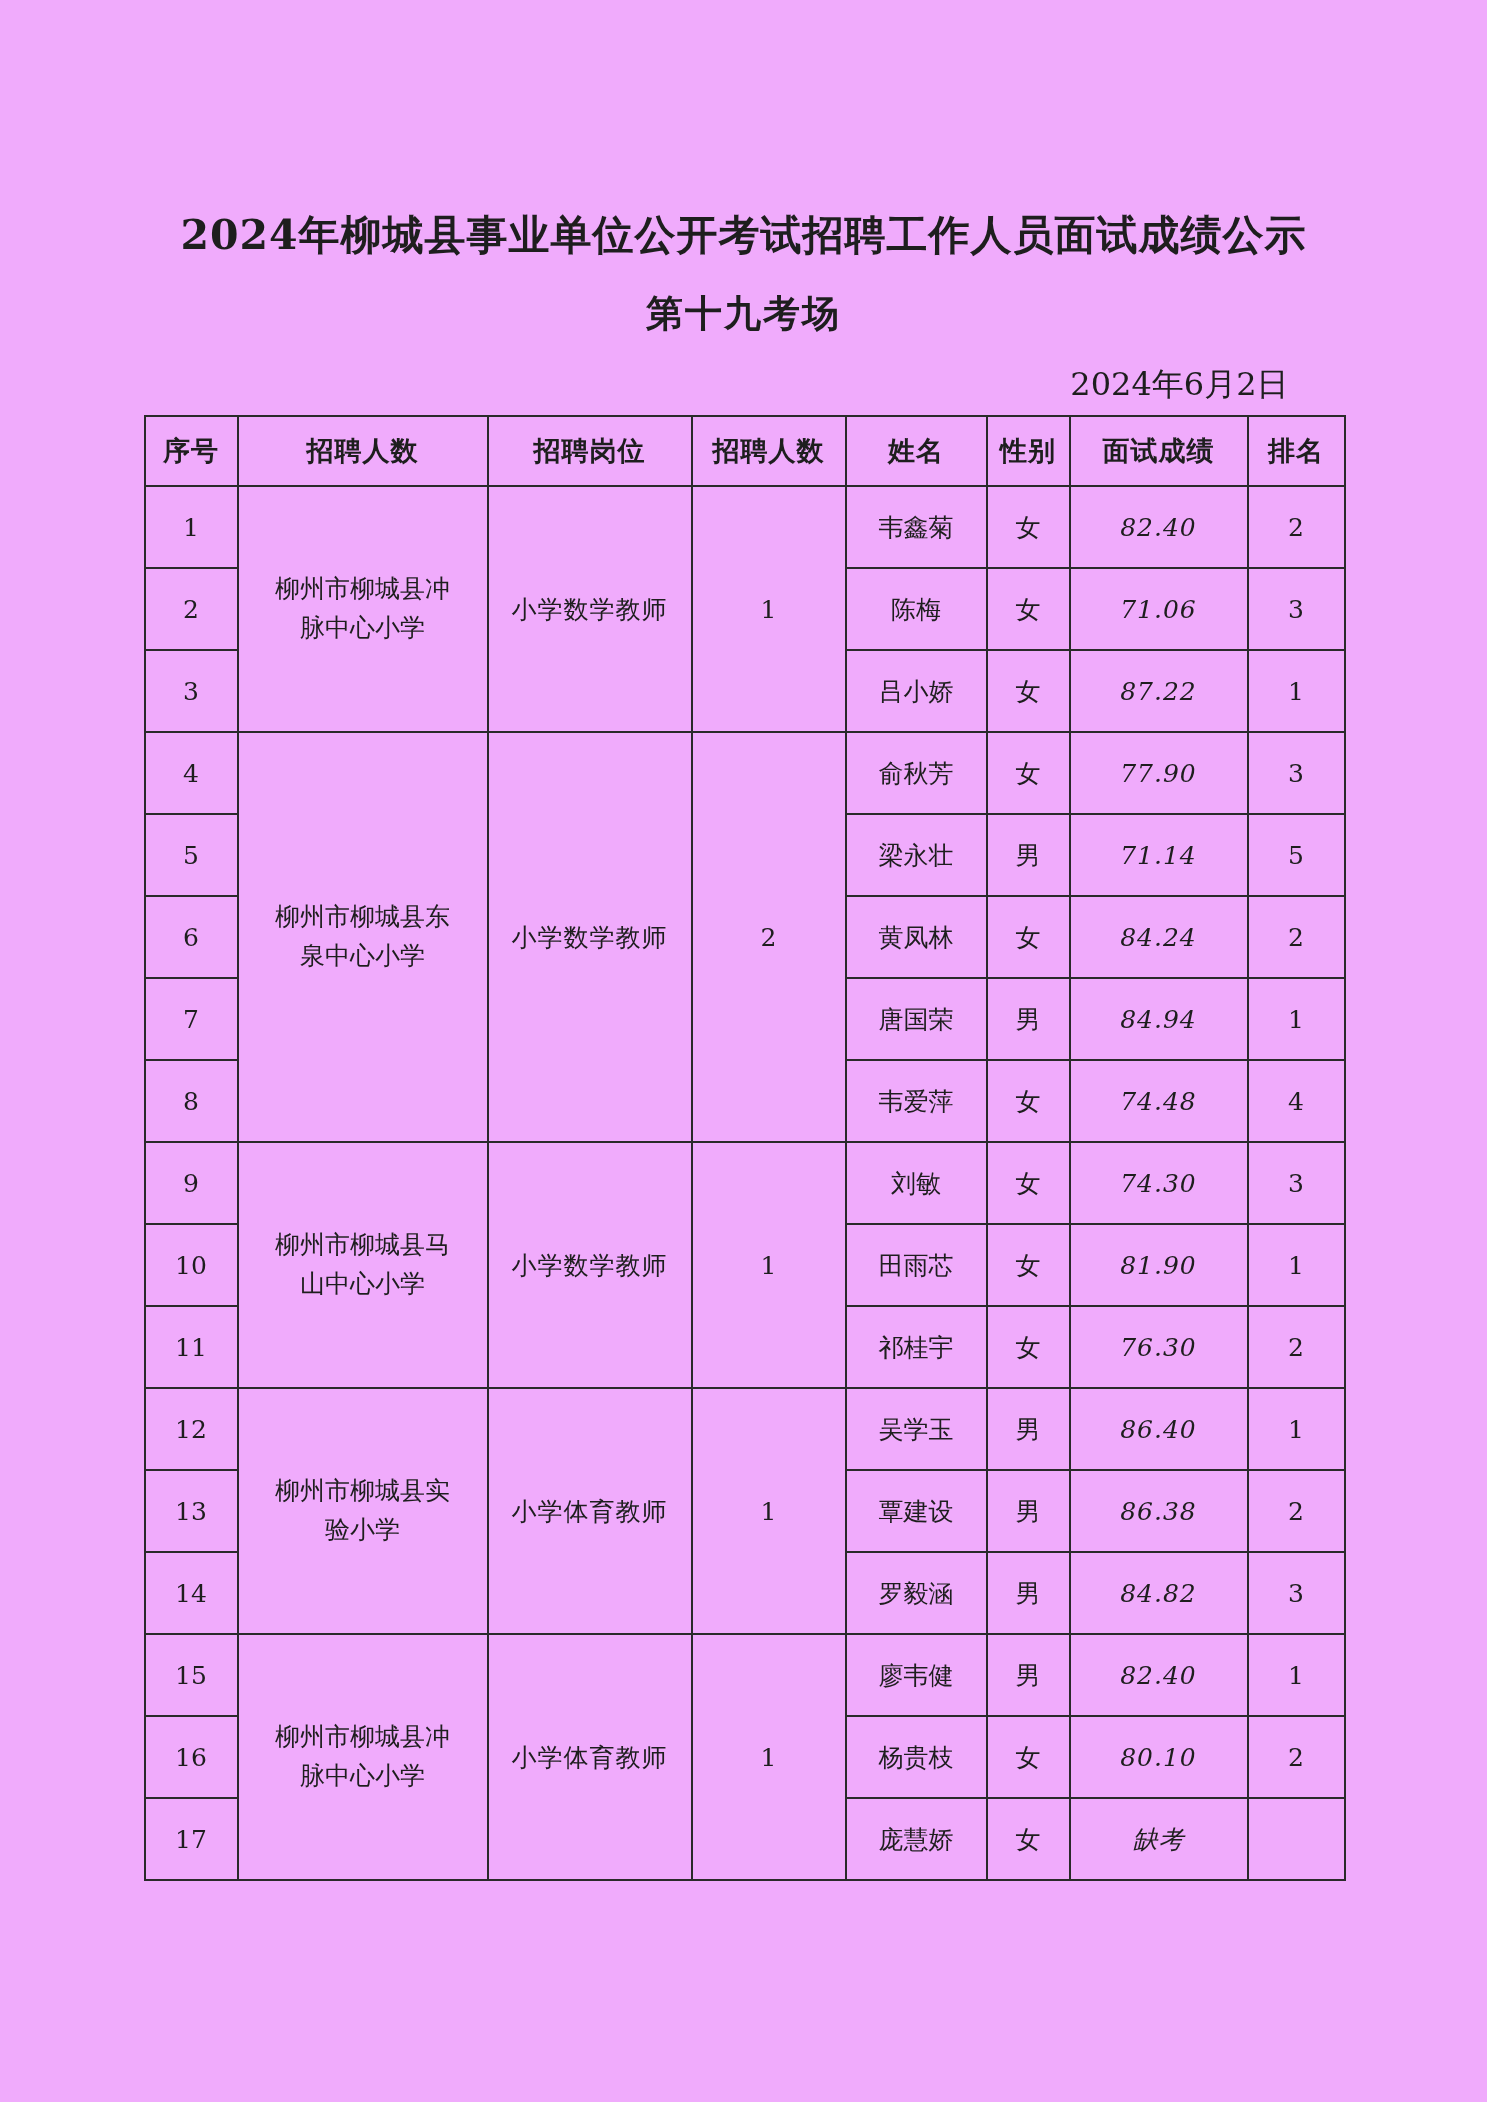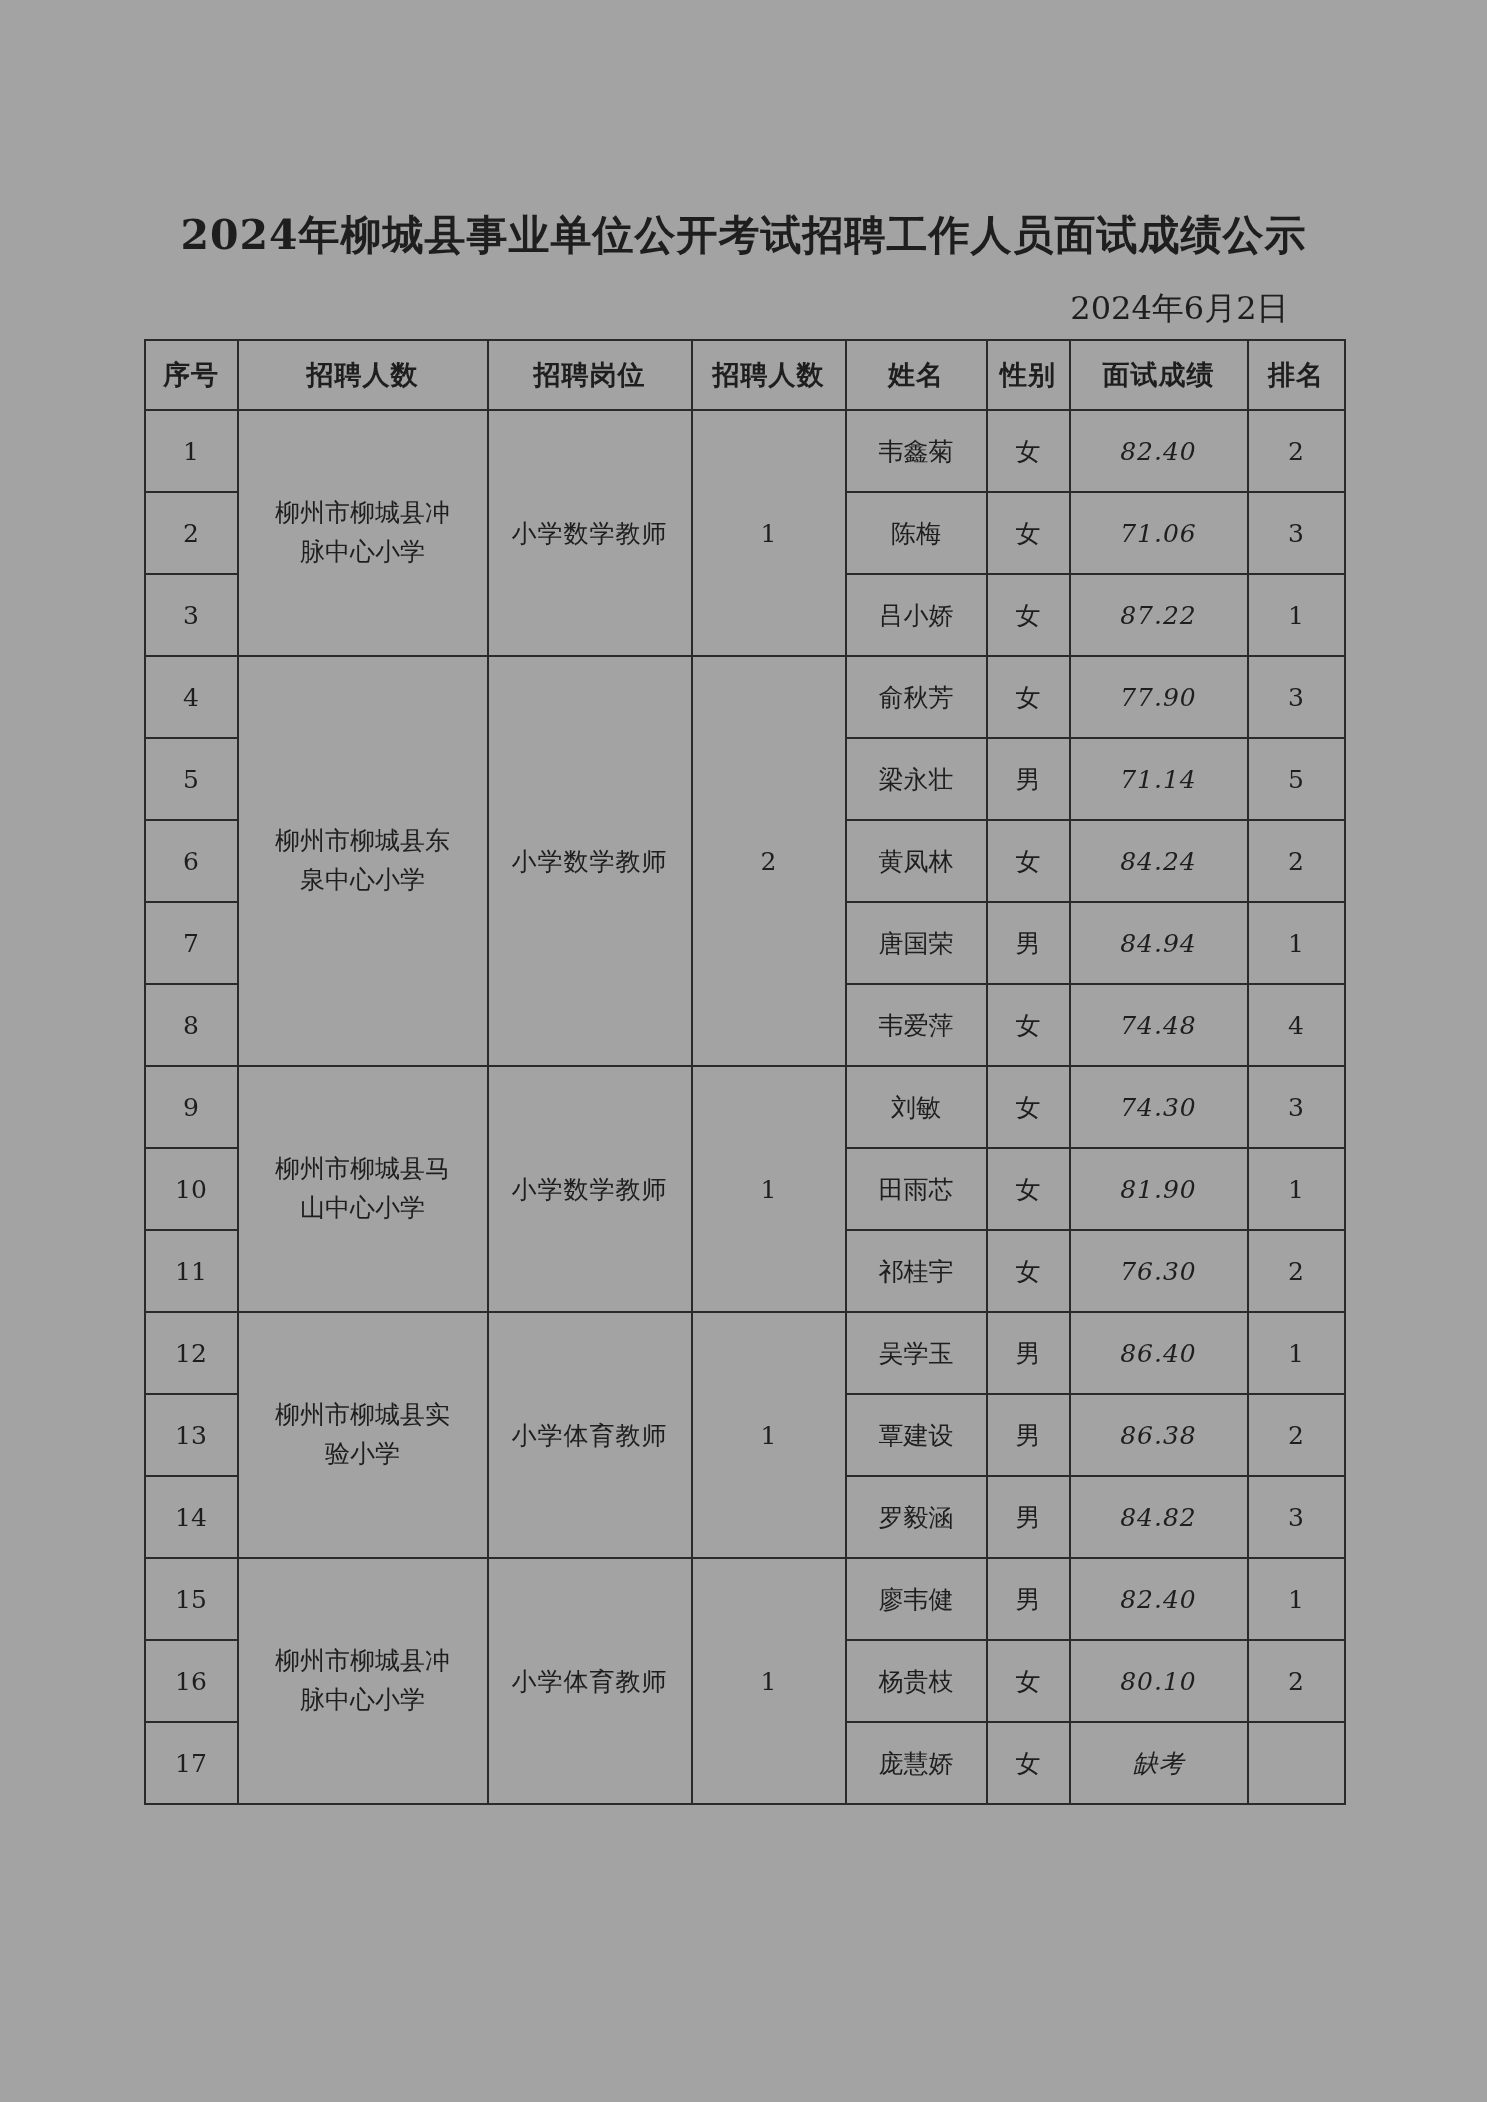--- a/index.html
+++ b/index.html
@@ -1,21 +1,21 @@
 <!DOCTYPE html>
 <html><head>
 <meta charset="utf-8">
 <style>
   * { margin: 0; padding: 0; box-sizing: border-box; }
   html, body { background: #ffffff; }
   .page {
     position: relative;
     width: 1487px;
     height: 2102px;
-    background: #a3a3a3;
+    background: #f0abfc;
     font-family: "DejaVu Serif", "Liberation Serif", serif;
     color: #1e1e1e;
     overflow: hidden;
   }
   .content {
     width: 1200px;
     margin: 0 auto;
     padding-top: 208px;
   }
   .doc-title {
@@ -68,20 +68,21 @@
   td.score-cell { letter-spacing: 1px; font-style: italic; }
 </style>
 </head>
 <body>
 
 <div class="page">
   <div class="content">
 
     <div class="doc-title">2024年柳城县事业单位公开考试招聘工作人员面试成绩公示</div>
 
+    <div class="doc-subtitle">第十九考场</div>
 
     <div class="date-line">2024年6月2日</div>
 
     <table class="results">
       <colgroup>
         <col style="width:93px">
         <col style="width:250px">
         <col style="width:204px">
         <col style="width:154px">
         <col style="width:141px">

